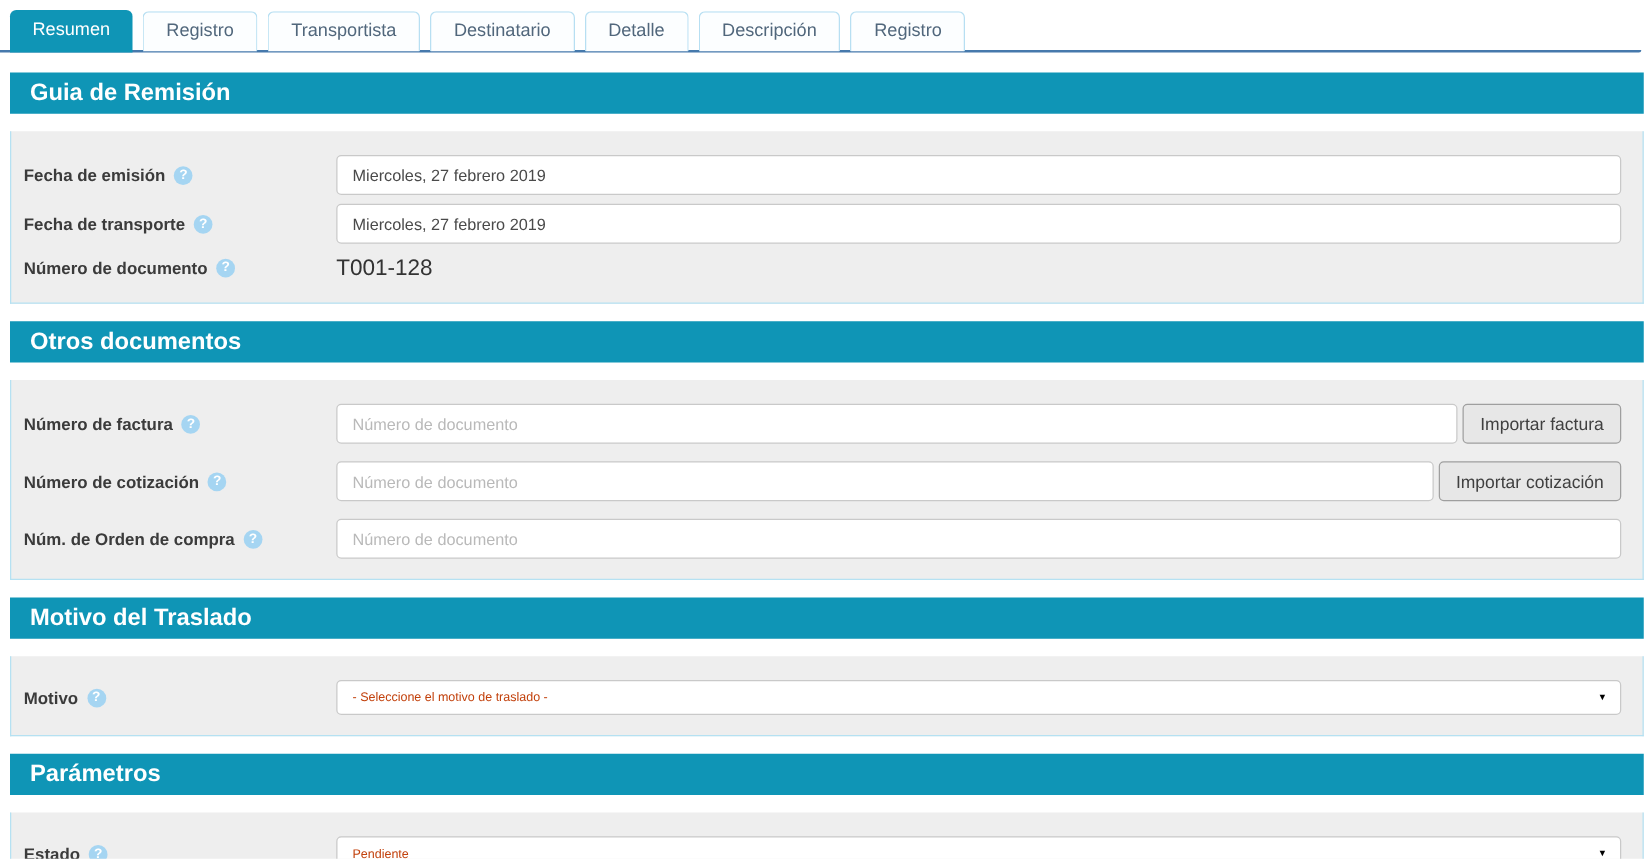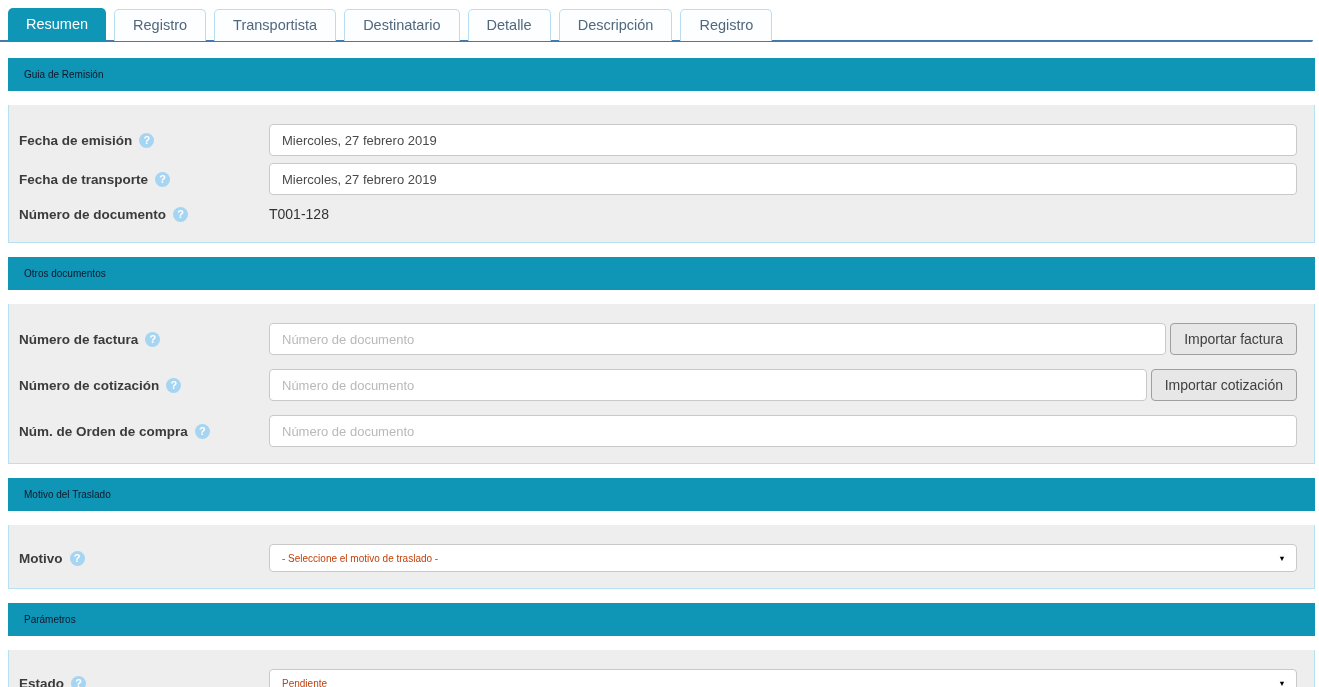--- a/index.html
+++ b/index.html
@@ -22,22 +22,22 @@
   }
   .tab.inactive {
     background:#fcfeff; border:1px solid #b7dff2; border-bottom:none;
     color:#51677c; height:32px; line-height:31px; margin-top:1px;
   }
   .tab.active { background:#0f95b6; color:#ffffff; }
 
   
   .section { margin:14px 8px 0 8px; width:1307px; box-sizing:border-box; }
   .section-header {
-    background:#0f95b6; color:#0f172a; height:33px; line-height:33px;
-    padding:0 16px; font-size:10px;
+    background:#0f95b6; color:#ffffff; height:33px; line-height:33px;
+    padding:0 16px; font-size:19px;font-weight:bold;
   }
   .section-body {
     background:#eeeeee; border:1px solid #b5e1f2; border-top:none;
     padding:19px 17px 16px 10px;
     margin-top:14px;
   }
 
   .frow { display:flex; align-items:center; margin-bottom:14px; }
   .frow.tight { margin-bottom:7px; }
   .frow.last { margin-bottom:0; }
@@ -50,21 +50,21 @@
     background:#a5d5f2; color:#ffffff; font-size:11px; font-weight:bold;
     text-align:center; line-height:15px; margin-left:7px; cursor:pointer;
     flex-shrink:0;
   }
   .tinput {
     flex:1; height:32px; box-sizing:border-box; min-width:0;
     border:1px solid #c9c9c9; border-radius:4px; padding:0 12px;
     font-size:13px; color:#4a4a4a; background:#ffffff; font-family:inherit;
   }
   .tinput::placeholder { color:#b9b9b9; }
-  .static-value { font-size:14px; color:#333333; line-height:24px; }
+  .static-value { font-size:18px; color:#333333; line-height:24px; }
   .btn {
     height:32px; margin-left:4px; padding:0 13px; flex-shrink:0;
     background:#e7e7e7; border:1px solid #9f9f9f; border-radius:4px;
     font-size:14px; color:#404040; font-family:inherit; cursor:pointer;
     white-space:nowrap;
   }
   .selwrap { flex:1; position:relative; min-width:0; }
   .sel {
     width:100%; height:28px; box-sizing:border-box;
     appearance:none; -webkit-appearance:none; -moz-appearance:none;

